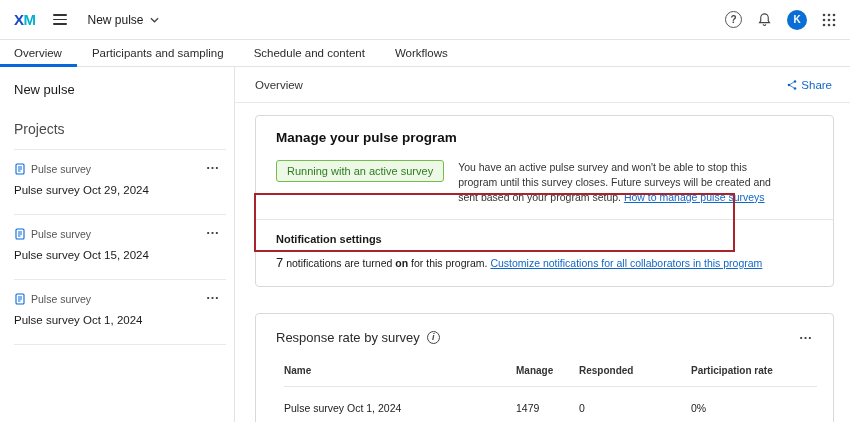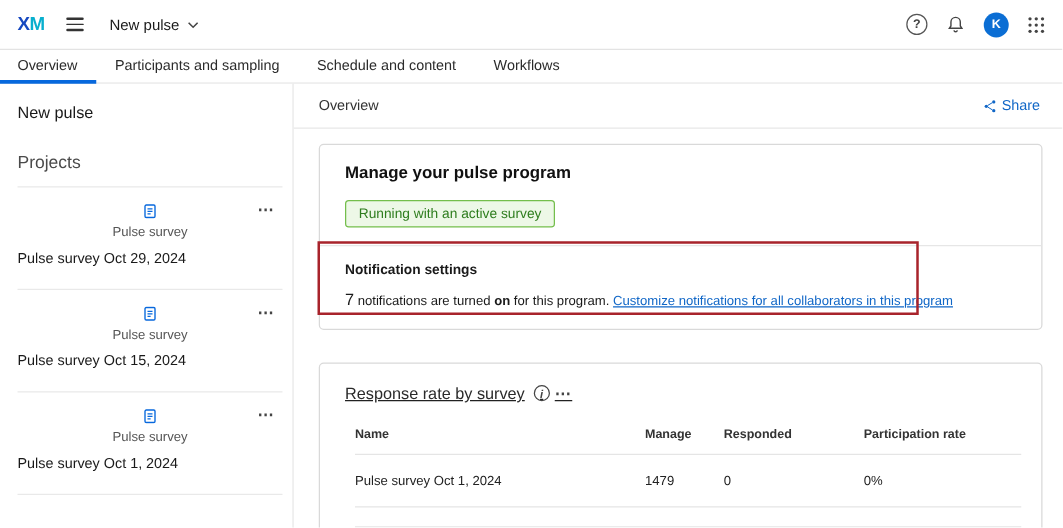--- a/index.html
+++ b/index.html
@@ -82,21 +82,21 @@
     width: 235px;
     min-width: 235px;
     border-right: 1px solid #e3e3e3;
     padding-top: 15px;
     background: #fff;
   }
   .sb-title { font-size: 13px; color: #1a1a1a; padding: 0 14px; margin-bottom: 24px; }
   .sb-section-label { font-size: 14px; color: #4a4a4a; padding: 0 14px; margin-bottom: 12px; }
   .sb-list { margin: 0 8px 0 14px; border-top: 1px solid #e9e9e9; }
   .sb-item { padding: 13px 0 18px 0; border-bottom: 1px solid #e9e9e9; position: relative; }
-  .sb-item-top { display: flex; align-items: center; gap: 5px; flex-direction: column; }
+  .sb-item-top { display: flex; align-items: center; gap: 5px; }
   .sb-item-type { font-size: 10.5px; color: #555; }
   .sb-item-name { font-size: 11.5px; color: #1a1a1a; margin-top: 9px; }
   .sb-item-menu {
     position: absolute; top: 8px; right: 2px;
     font-size: 13px; font-weight: bold; color: #444;
     letter-spacing: 1px; padding: 2px 4px;
   }
 
   
   .main { flex: 1; display: flex; flex-direction: column; background: #fff; }
@@ -123,21 +123,21 @@
     white-space: nowrap;
   }
   .manage-desc { font-size: 10.5px; color: #333; line-height: 1.42; max-width: 322px; }
   .manage-desc a, .notif-line a { color: #1167C7; text-decoration: underline; }
   .card-divider { border: none; border-top: 1px solid #e6e6e6; margin: 14px -20px 13px -20px; }
   .notif-heading { font-size: 11px; font-weight: bold; color: #1a1a1a; margin-bottom: 10px; }
   .notif-line { font-size: 10.5px; color: #1a1a1a; }
   .notif-count { font-size: 13px; }
 
   .response-card { margin-top: 26px; padding: 14px 0 0 0; height: 200px; }
-  .resp-header { display: flex; align-items: center; padding: 0 16px 0 20px; text-decoration: underline; }
+  .resp-header { display: flex; align-items: center; justify-content: space-between; padding: 0 16px 0 20px; }
   .resp-title-wrap { display: flex; align-items: center; gap: 7px; }
   .resp-title { font-size: 13px; color: #2a2a2a; }
   .info-icon {
     width: 13px; height: 13px; border-radius: 50%;
     border: 1.2px solid #444; color: #444;
     font-size: 9px; font-style: italic; font-weight: bold;
     display: inline-flex; align-items: center; justify-content: center;
     cursor: pointer;
   }
   .resp-menu { font-size: 13px; font-weight: bold; color: #444; letter-spacing: 1px; padding: 2px 4px; }
@@ -278,20 +278,21 @@
         <span>Share</span>
       </button>
     </div>
 
     <div class="main-content">
 
       <section class="card manage-card">
         <h2 class="card-title">Manage your pulse program</h2>
         <div class="manage-row">
           <span class="status-badge">Running with an active survey</span>
+          <p class="manage-desc"><span>You have an active pulse survey and won't be able to stop this program until this survey closes. Future surveys will be created and sent based on your program setup. </span><a>How to manage pulse surveys</a></p>
         </div>
         <hr class="card-divider">
         <div class="notif-section">
           <h3 class="notif-heading">Notification settings</h3>
           <p class="notif-line"><span class="notif-count">7</span><span> notifications are turned </span><b>on</b><span> for this program. </span><a>Customize notifications for all collaborators in this program</a></p>
         </div>
       </section>
 
       <section class="card response-card">
         <div class="resp-header">

